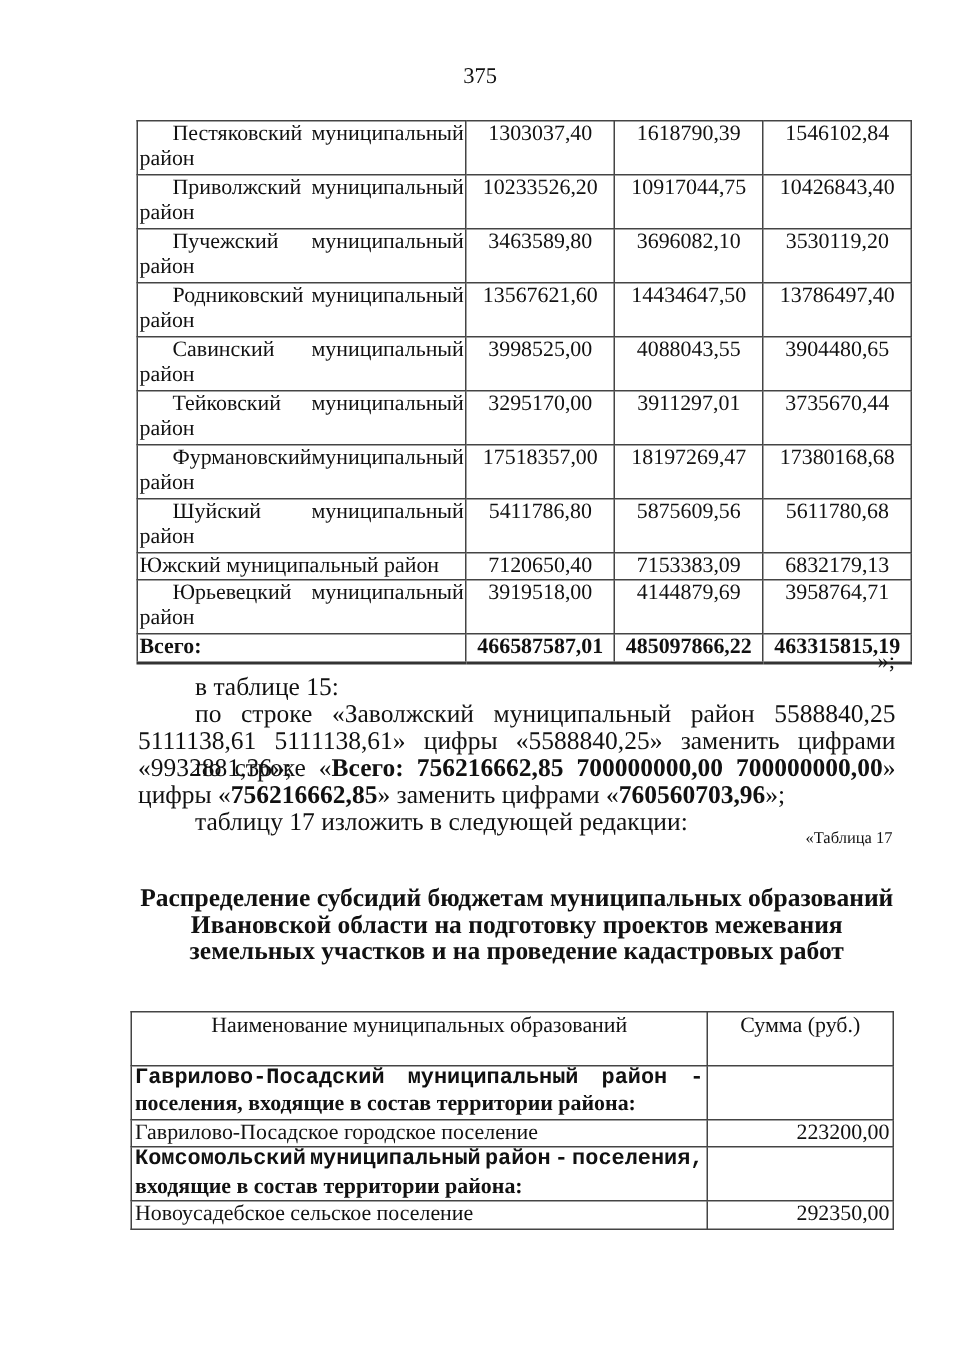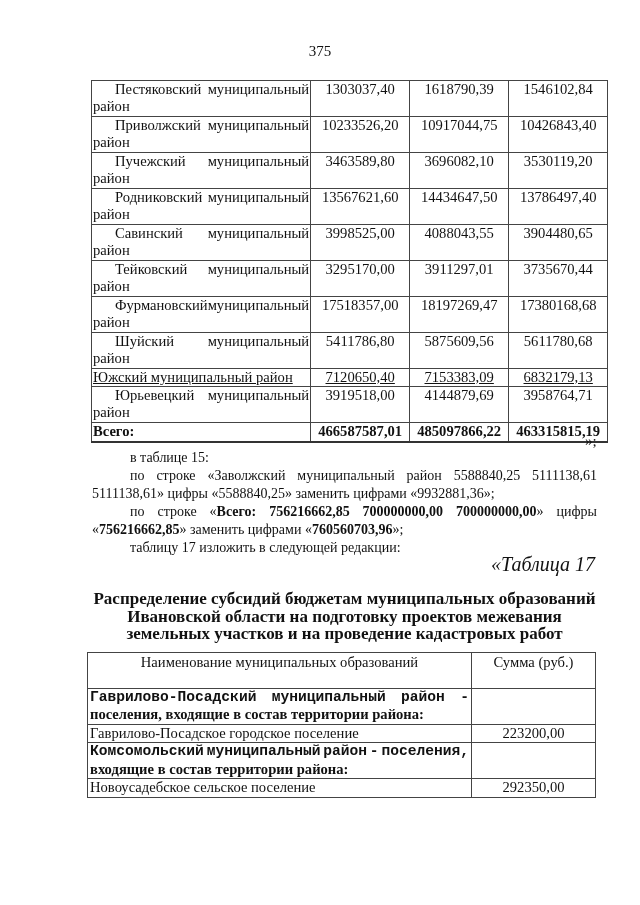--- a/index.html
+++ b/index.html
@@ -8,39 +8,39 @@
   .abs { position:absolute; }
   #page-num { top:43px; left:0; width:640px; text-align:center; font-size:15px; }
 
   
   #t1 { position:absolute; left:91px; top:80px; border-collapse:collapse; table-layout:fixed; }
   #t1 td { border:1.3px solid #444; padding:0 1px; vertical-align:top; line-height:17.2px; font-size:14.6px; }
   #t1 td.name { width:209px; text-align:justify; text-align-last:left; }
   #t1 td.name span.l1 { display:flex; justify-content:space-between;padding-left:22px; }
   #t1 td.num { width:96px; text-align:center; }
   #t1 tr.two td { height:35px; }
-  #t1 tr.one td { height:17px;text-decoration:underline; }
+  #t1 tr.one td { height:17px; }
   #t1 tr.total td { font-weight:bold; height:18px; border-bottom:2px solid #333; }
   #t1 tr.total td.num { font-size:14.6px; }
 
   #close-quote { top:433px; left:585px; font-size:15px; }
 
-  .para { position:absolute; left:92px; width:505px; font-size:14px; line-height:18px; }
+  .para { position:absolute; left:92px; width:505px; font-size:17px; line-height:18px; }
   .ind { text-indent:38px; }
   .just { text-align:justify; text-align-last:left; }
   b { font-weight:bold; }
 
-  #tbl-label { top:553px; left:0; width:595px; text-align:right; font-size:20px;font-style:italic; }
+  #tbl-label { top:553px; left:0; width:595px; text-align:right; font-size:11px; }
   #title { top:590px; left:92px; width:505px; text-align:center; font-weight:bold; font-size:17px; line-height:17.5px; }
 
   
-  #t2 { position:absolute; left:87px; top:652px; border-collapse:collapse; table-layout:fixed; }
+  #t2 { position:absolute; left:87px; top:674px; border-collapse:collapse; table-layout:fixed; }
   #t2 td { border:1.3px solid #444; padding:0 2px; vertical-align:top; line-height:17.4px; font-size:14.6px; }
   #t2 td.c1 { width:379px; }
-  #t2 td.c2 { width:119px; text-align:center; }
+  #t2 td.c2 { width:119px; text-align:right; }
   #t2 tr.hdr td { height:34px; text-align:center; padding-top:1px; }
   #t2 tr.grp td { height:35px; }
   #t2 tr.grp td.c1 { font-weight:bold; text-align:justify; text-align-last:left; }
   #t2 tr.grp td.c1 span.l1 { display:flex; justify-content:space-between;font-family:Liberation Mono, monospace; }
   #t2 tr.row td { height:17px; }
 </style>
 </head>
 <body>
 
 <div id="page-num" class="abs">375</div>

